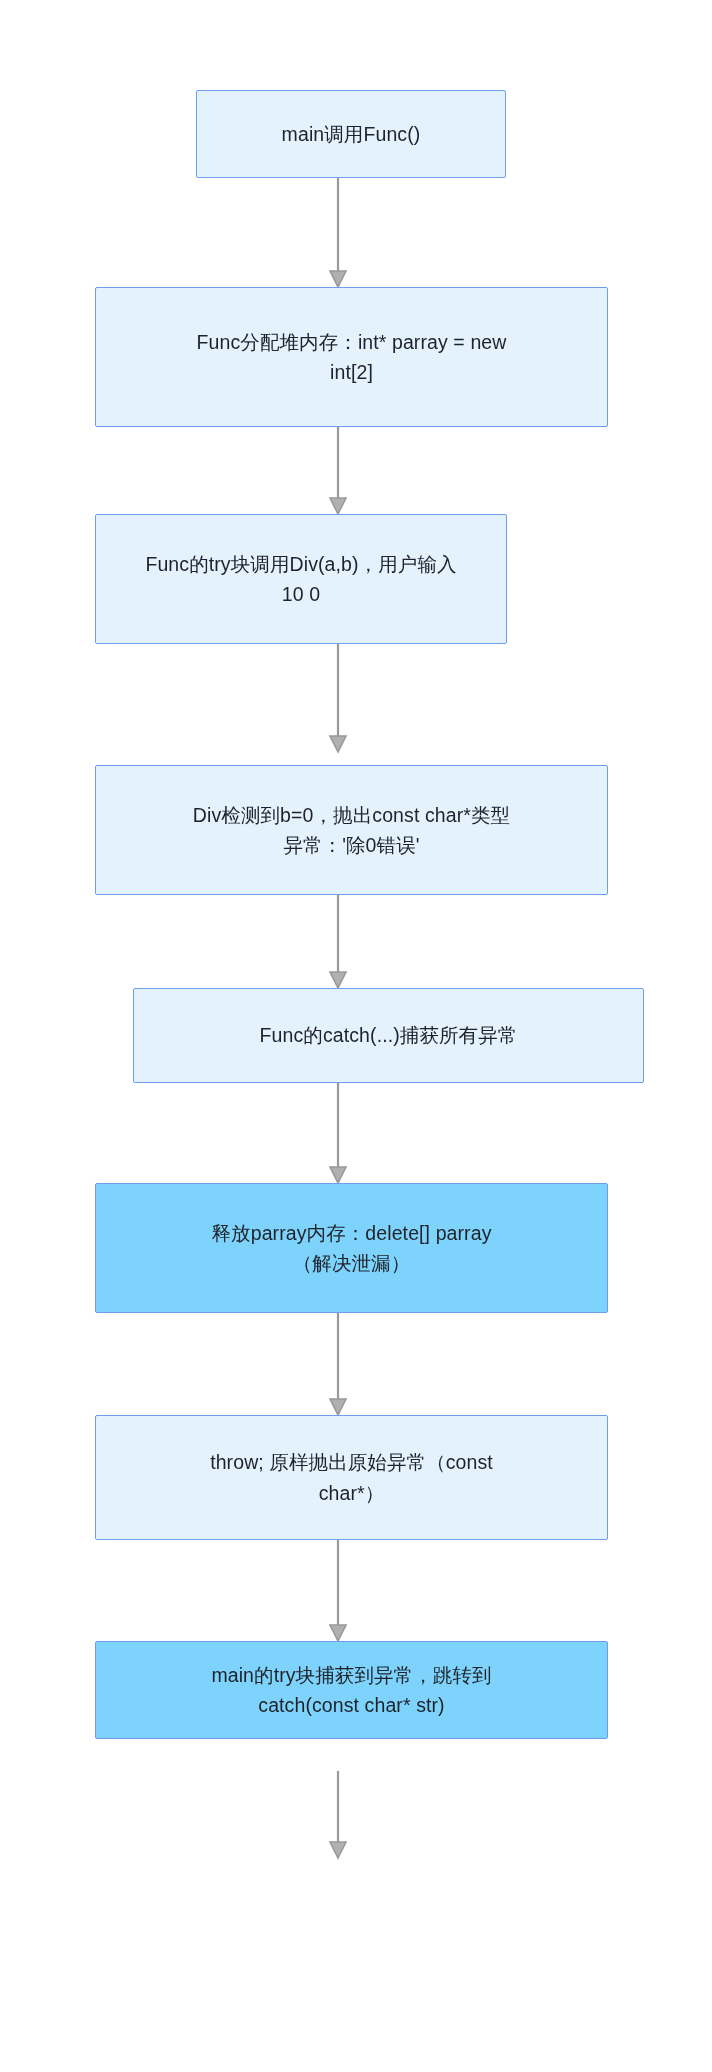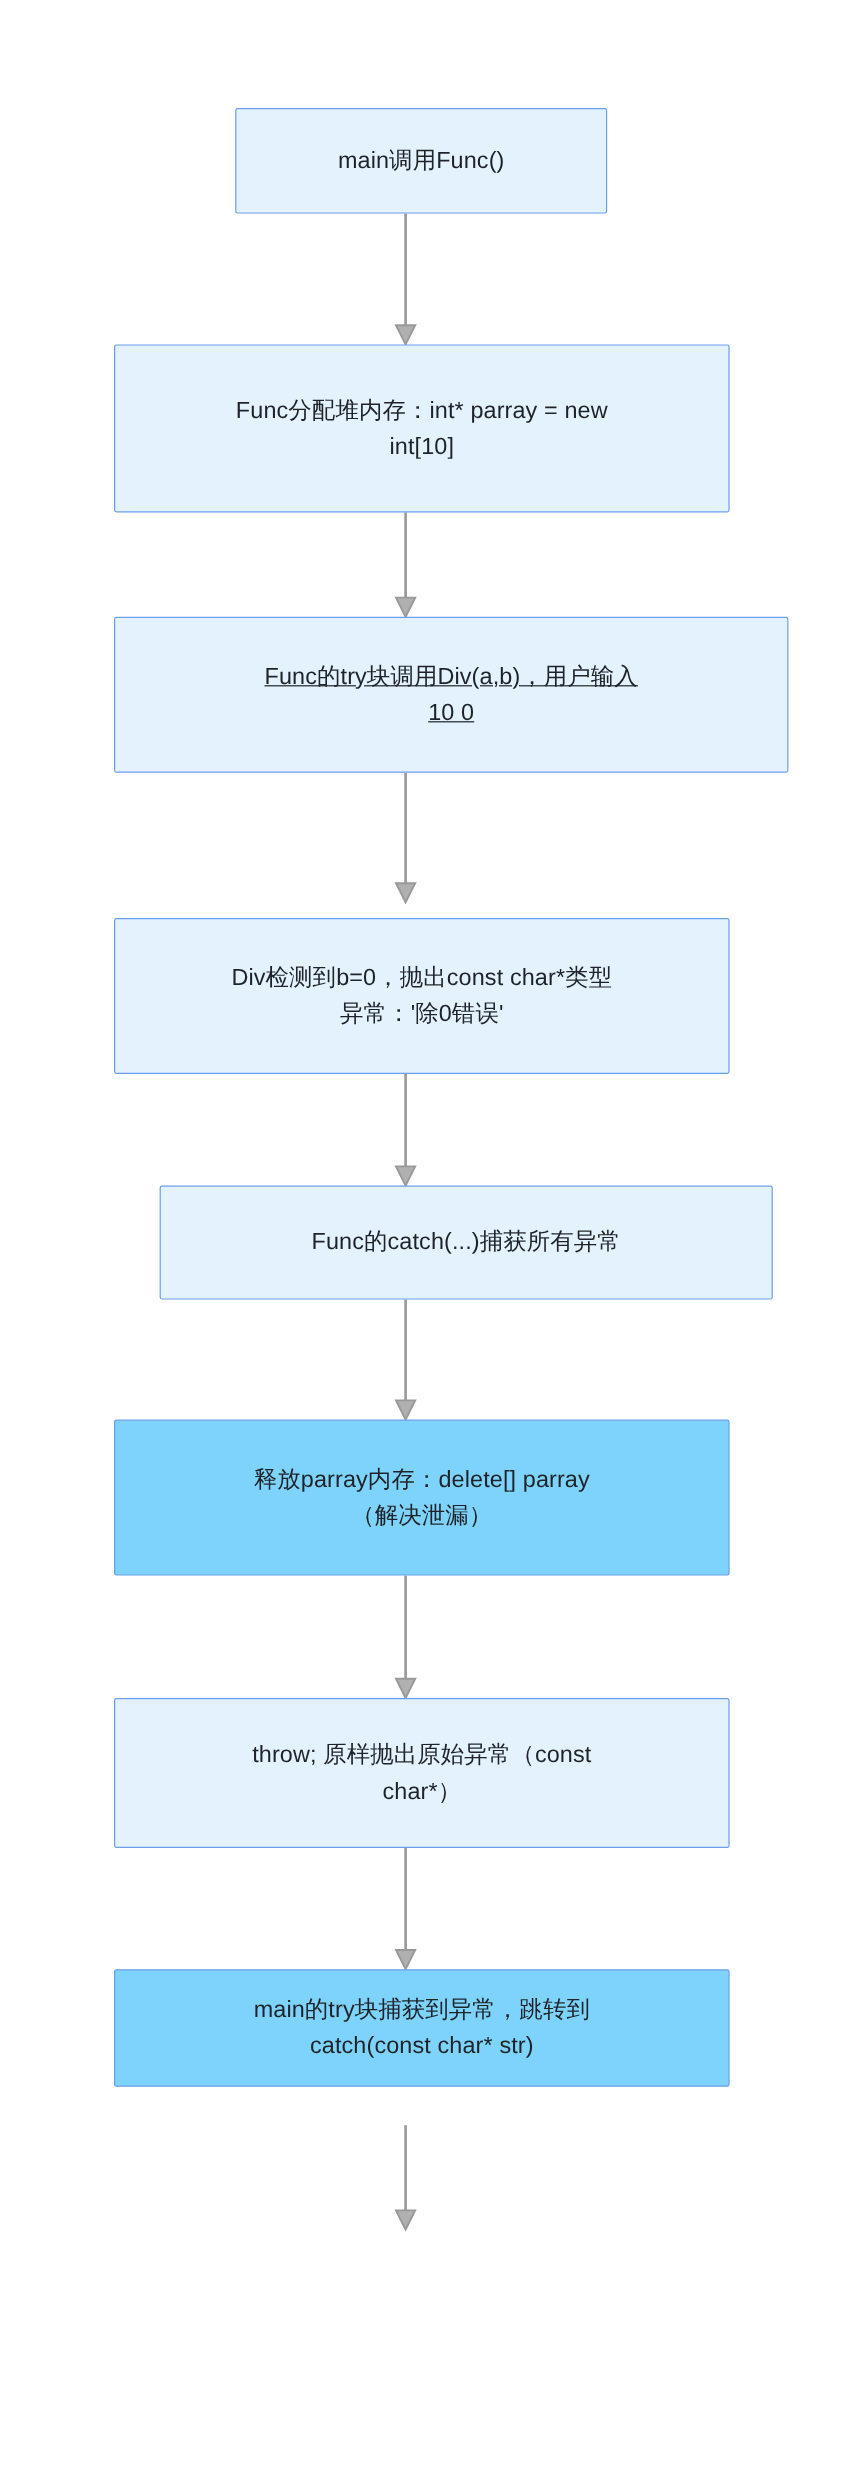--- a/index.html
+++ b/index.html
@@ -98,23 +98,23 @@
       <svg width="26" height="87" viewBox="0 0 26 87">
         <line x1="13" y1="0" x2="13" y2="73" stroke="#999999" stroke-width="2.2"></line>
         <polygon points="5,71 21,71 13,87" fill="#b0b0b0" stroke="#999999" stroke-width="1.6" stroke-linejoin="miter"></polygon>
       </svg>
     </div>
     <div class="node" style="left: 196px; top: 90px; width: 310px; height: 88px; background: rgb(227, 242, 252); border-color: rgb(108, 158, 235); color: rgb(31, 35, 41);">
       <span class="node-label">main调用Func()</span>
     </div>
     <div class="node" style="left: 95px; top: 287px; width: 513px; height: 140px; background: rgb(227, 242, 252); border-color: rgb(108, 158, 235); color: rgb(31, 35, 41);">
       <span class="node-label">Func分配堆内存：int* parray = new
-int[10]</span>
+int[2]</span>
     </div>
-    <div class="node" style="left: 95px; top: 514px; width: 562px; height: 130px; background: rgb(227, 242, 252); border-color: rgb(108, 158, 235); color: rgb(31, 35, 41); text-decoration: underline;">
+    <div class="node" style="left: 95px; top: 514px; width: 412px; height: 130px; background: rgb(227, 242, 252); border-color: rgb(108, 158, 235); color: rgb(31, 35, 41);">
       <span class="node-label">Func的try块调用Div(a,b)，用户输入
 10 0</span>
     </div>
     <div class="node" style="left: 95px; top: 752px; width: 513px; height: 130px; background: rgb(227, 242, 252); border-color: rgb(108, 158, 235); color: rgb(31, 35, 41); margin-top: 13px;">
       <span class="node-label">Div检测到b=0，抛出const char*类型
 异常：'除0错误'</span>
     </div>
     <div class="node" style="left: 133px; top: 988px; width: 511px; height: 95px; background: rgb(227, 242, 252); border-color: rgb(108, 158, 235); color: rgb(31, 35, 41);">
       <span class="node-label">Func的catch(...)捕获所有异常</span>
     </div>

